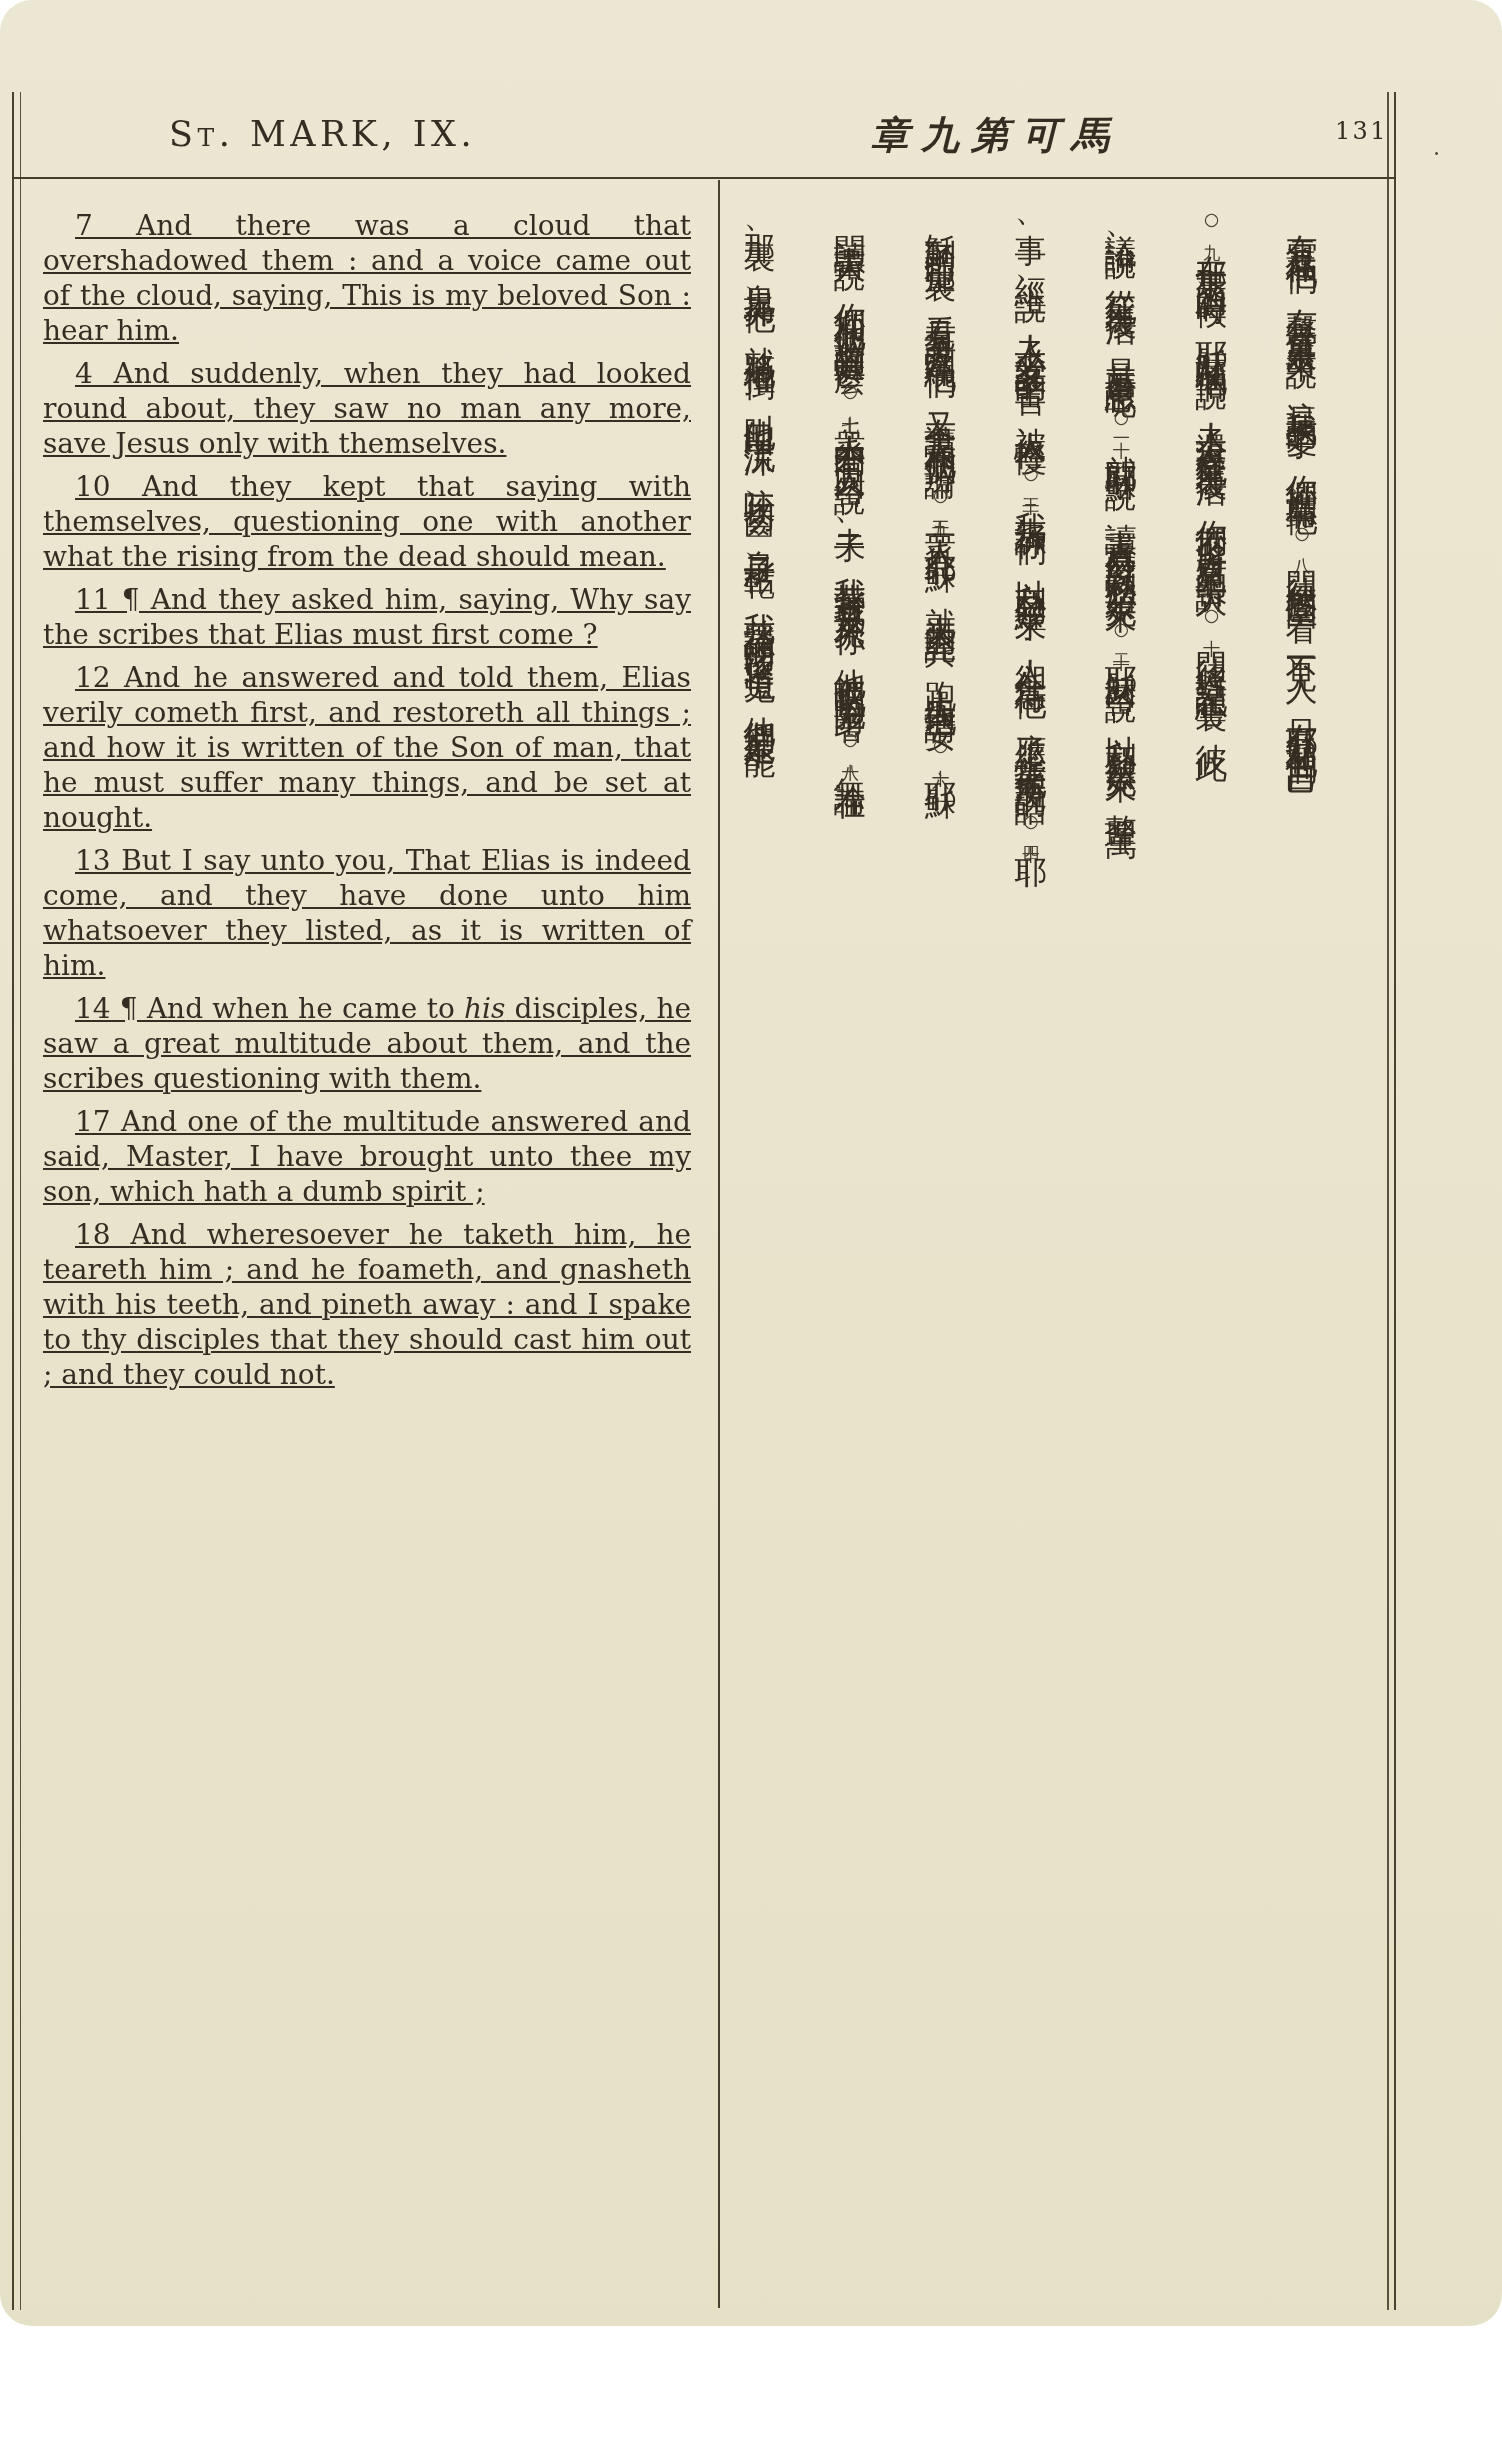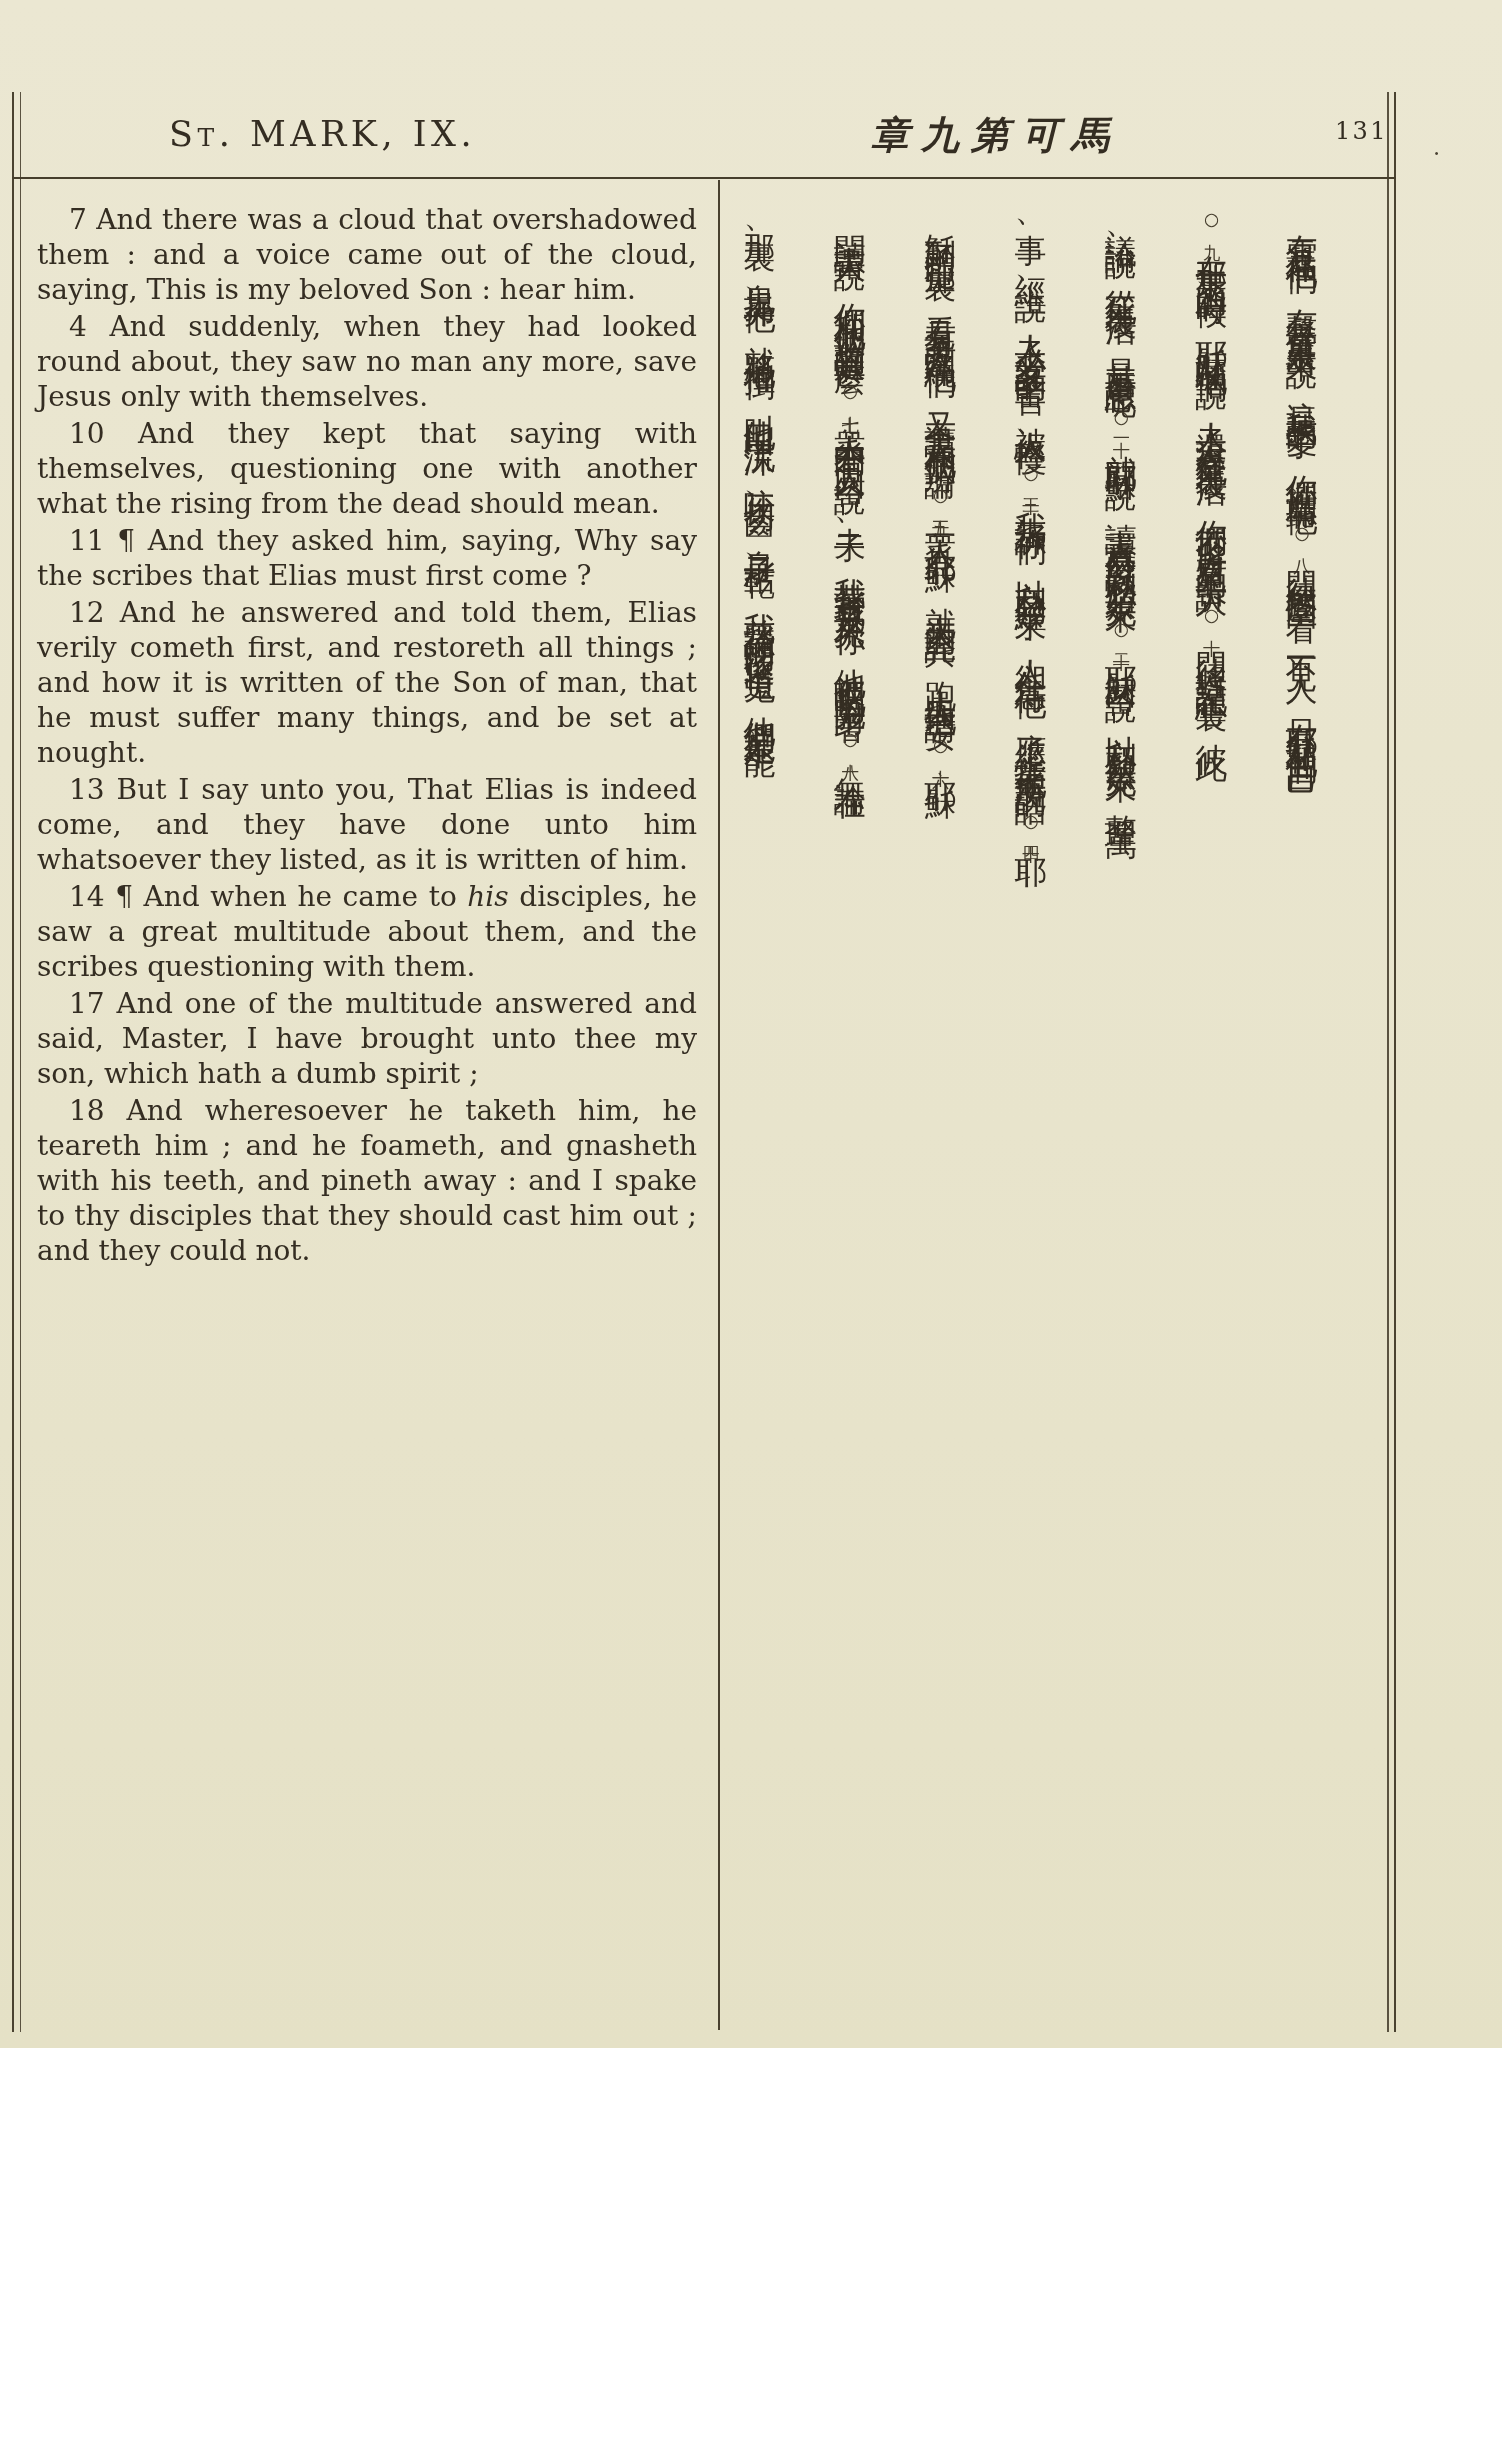--- a/index.html
+++ b/index.html
@@ -1,23 +1,24 @@
 <!DOCTYPE html>
 <html style="font-size:12px"><head>
 <meta charset="utf-8">
 <style>
   html, body { margin: 0; padding: 0; }
   .page {
     position: relative;
     width: 1502px;
-    height: 2048px;
+    height: 2326px;
     background: linear-gradient(180deg, #ebe7d2 0%, #e8e4cc 55%, #e5e1c6 100%);
     color: #342d22;
     font-family: "DejaVu Serif", serif;
     overflow: hidden;
+    border-radius: 32px;
   }
   
   .rule-v { position: absolute; top: 92px; bottom: 16.5px; width: 2.3px; background: #4a4230; }
   .rule-v.thin { width: 1.5px; background: #5a5240; }
   .left-a  { left: 12px; }
   .left-b  { left: 19.5px; }
   .right-a { left: 1387px; }
   .right-b { left: 1394px; }
   .header-rule {
     position: absolute; left: 12px; right: 106px; top: 177px; height: 2.3px;
@@ -43,21 +44,21 @@
   .page-num {
     position: absolute; left: 1335px; top: 117px;
     font-size: 24px; letter-spacing: 2.3px;
   }
   
   .english {
     position: absolute; left: 35px; top: 200px; width: 664px;
     font-size: 28px; line-height: 35px;
     text-align: justify;
   }
-  .english p.verse { margin: 2px; text-indent: 32px; }
+  .english p.verse { margin: 8px; text-indent: 32px; text-decoration: underline; }
   .english i { font-style: italic; }
   
   .chinese {
     position: absolute; left: 740px; top: 209px; bottom: 25.5px; width: 580px;
     display: flex; flex-direction: row-reverse; justify-content: space-between;
   }
   .vcol {
     writing-mode: vertical-rl;
     font-size: 32px;
     letter-spacing: 6px;

